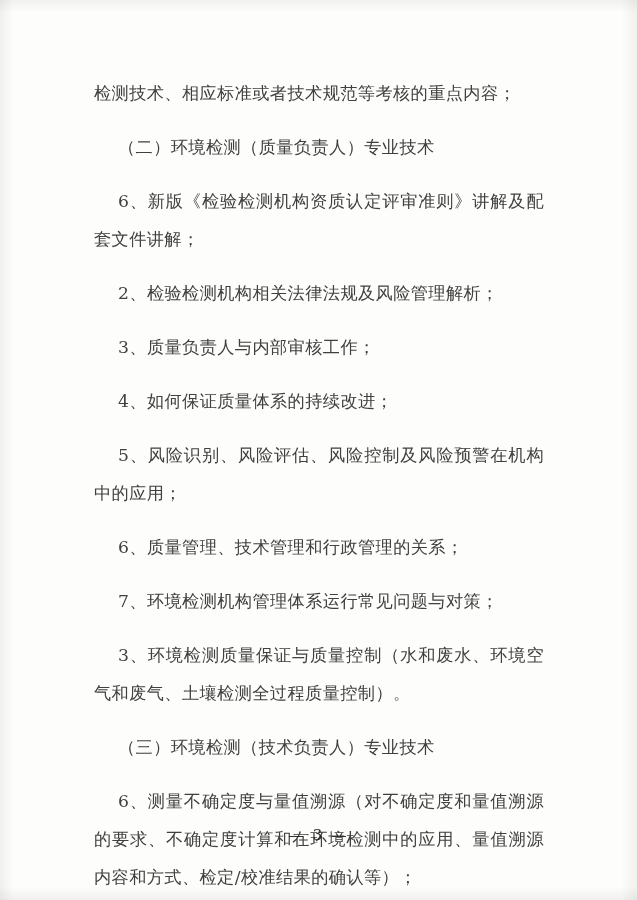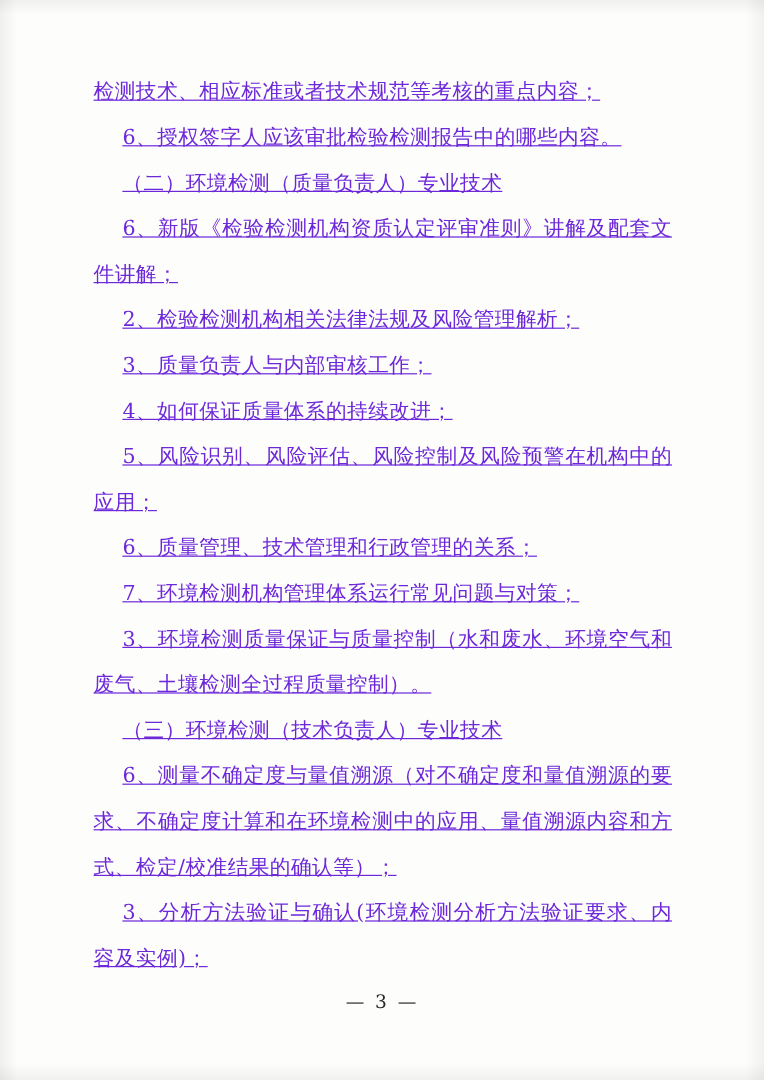--- a/index.html
+++ b/index.html
@@ -26,26 +26,25 @@
   }
   .content {
     position: absolute;
     left: 78px;
     top: 58px;
     width: 482px;
   }
   .para {
     font-size: 17.2px;
     line-height: 38px;
-    color: #6d28d9;
+    color: #404040;
     letter-spacing: 0.4px;
     text-align: justify;
-    margin: 0;
+    margin: 16px;
     white-space: pre-wrap;
-    text-decoration: underline;
   }
   .para.indent {
     text-indent: 24px;
   }
   .footer {
     position: absolute;
     left: 0;
     top: 826px;
     width: 637px;
     text-align: center;
@@ -84,21 +83,20 @@
   }
 </style>
 </head>
 <body>
 
 <div class="page">
   <div class="page-inner">
 
     <div class="content">
       <p class="para">检测技术、相应标准或者技术规范等考核的重点内容；</p>
-      <p class="para indent">6、授权签字人应该审批检验检测报告中的哪些内容。</p>
       <p class="para indent">（二）环境检测（质量负责人）专业技术</p>
       <p class="para indent">6、新版《检验检测机构资质认定评审准则》讲解及配套文件讲解；</p>
       <p class="para indent">2、检验检测机构相关法律法规及风险管理解析；</p>
       <p class="para indent">3、质量负责人与内部审核工作；</p>
       <p class="para indent">4、如何保证质量体系的持续改进；</p>
       <p class="para indent">5、风险识别、风险评估、风险控制及风险预警在机构中的应用；</p>
       <p class="para indent">6、质量管理、技术管理和行政管理的关系；</p>
       <p class="para indent">7、环境检测机构管理体系运行常见问题与对策；</p>
       <p class="para indent">3、环境检测质量保证与质量控制（水和废水、环境空气和废气、土壤检测全过程质量控制）。</p>
       <p class="para indent">（三）环境检测（技术负责人）专业技术</p>

